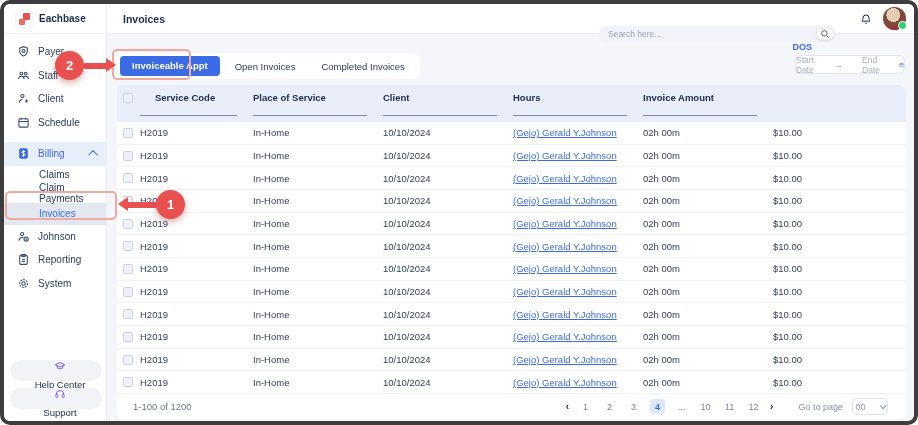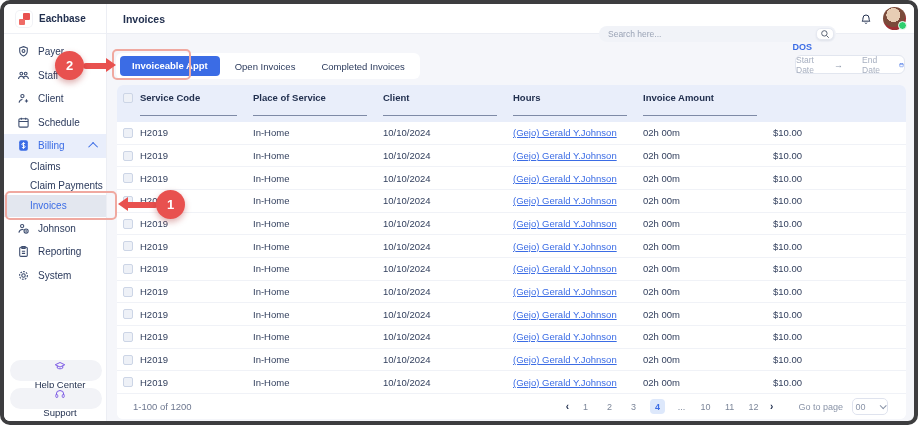--- a/index.html
+++ b/index.html
@@ -15,24 +15,24 @@
     background:#fff; border-right:1px solid #eceef4; z-index:2;
   }
   .logo-row { height:30px; display:flex; align-items:center; gap:7px; padding-left:12px; border-bottom:1px solid #eef0f5;}
   .logo-mark { position:relative; width:16px; height:16px; background:#fff; border-radius:4px; box-shadow:0 0 0 1px #f1f2f6;}
   .logo-mark::before { content:""; position:absolute; right:2px; top:2px; width:7px; height:7px; background:#e8514f; border-radius:1px;}
   .logo-mark::after { content:""; position:absolute; left:3px; bottom:2px; width:6px; height:6px; background:#ef6b66; border-radius:1px;}
   .brand-name { font-size:10px; font-weight:bold; color:#22304f; }
   .nav { padding-top:6px; }
   .nav-item { height:23.5px; display:flex; align-items:center; gap:8px; padding:0 8px 0 13px; font-size:10px; color:#2b3a5c; cursor:pointer;}
   .nav-item .ic { width:13px; height:13px; flex:0 0 13px; color:#3c4c6e; display:flex; }
-  .nav-item.active { background:#e9eefb; color:#3b6ce5; }
+  .nav-item.active { background:#e9eefb; color:#3b6ce5;margin-top:8px; }
   .nav-item.active .ic { color:#3b6ce5; }
   .chev-up { margin-left:auto; width:7px; height:7px; border-left:1.5px solid #3b6ce5; border-top:1.5px solid #3b6ce5; transform:rotate(45deg) translateY(2px);}
-  .sub-item { height:18.5px; display:flex; align-items:center; padding-left:26px; font-size:10px; color:#2b3a5c; cursor:pointer;}
+  .sub-item { height:18.5px; display:flex; align-items:center; padding-left:35px; font-size:10px; color:#2b3a5c; cursor:pointer;}
   .sub-item.selected { height:22px; background:#e3e7ef; color:#3b6ce5; }
   .side-pill { position:absolute; left:6px; width:92px; height:21px; border-radius:11px;
     background:#f2f3f7; display:flex; align-items:center; gap:7px; padding-left:8px;
     font-size:9.5px; color:#22304f; cursor:pointer;flex-direction:column;}
   .side-pill .ic { width:12px; height:12px; color:#7e5ce6; display:flex;}
   .pill-help { top:356px; } .pill-support { top:384px; }
   
   .topbar { position:absolute; left:103px; right:0; top:0; height:30px; background:#fff;
     border-bottom:1px solid #eceef4; z-index:2;}
   .page-title { position:absolute; left:16px; top:9px; font-size:10.5px; font-weight:bold; color:#22304f;}
@@ -59,21 +59,21 @@
     border:1px solid #e2e6ef; border-radius:6px; display:flex; align-items:center;
     justify-content:center; gap:19px; font-size:8.5px; color:#a7afc0; cursor:pointer;}
   .dos-arrow { color:#8a94a8; font-size:9px; }
   .cal-ic { width:10px; height:10px; color:#3b6ce5; display:flex;}
   
   .card { position:absolute; left:113px; top:81px; right:8px; bottom:2px; background:#fff;
     border-radius:6px; display:flex; flex-direction:column; overflow:hidden;}
   .thead { background:#e9eefa; height:37px; flex:0 0 37px; display:grid;
     grid-template-columns:136px 130px 130px 130px 130px 1fr; padding-top:7px;}
   .th { position:relative; font-size:9.5px; font-weight:bold; color:#22304f;}
-  .th .lbl-row { display:flex; align-items:center; gap:7px;}
+  .th .lbl-row { display:flex; align-items:center; gap:22px;}
   .th .fline { position:absolute; bottom:6px; left:0; right:16px; border-bottom:1px solid #7e8aa6; cursor:text;}
   .th.first { padding-left:6px;}
   .th.first .fline { left:23px;}
   .checkbox { width:10px; height:10px; border:1px solid #ccd5e6; background:#eef1f7; border-radius:2px; cursor:pointer; flex:0 0 10px;}
   .tbody { flex:1; display:flex; flex-direction:column;}
   .trow { flex:1; display:grid; grid-template-columns:136px 130px 130px 130px 130px 1fr;
     align-items:center; border-bottom:1px solid #f0f2f7; font-size:9.5px; color:#33405e; background:#fff;}
   .trow .cell.first { padding-left:6px; display:flex; align-items:center; gap:7px;}
   .cell-link { color:#3b6ce5; text-decoration:underline; cursor:pointer;}
   .tfoot { flex:0 0 25px; display:flex; align-items:center; padding:0 18px 0 16px; background:#fff;}

